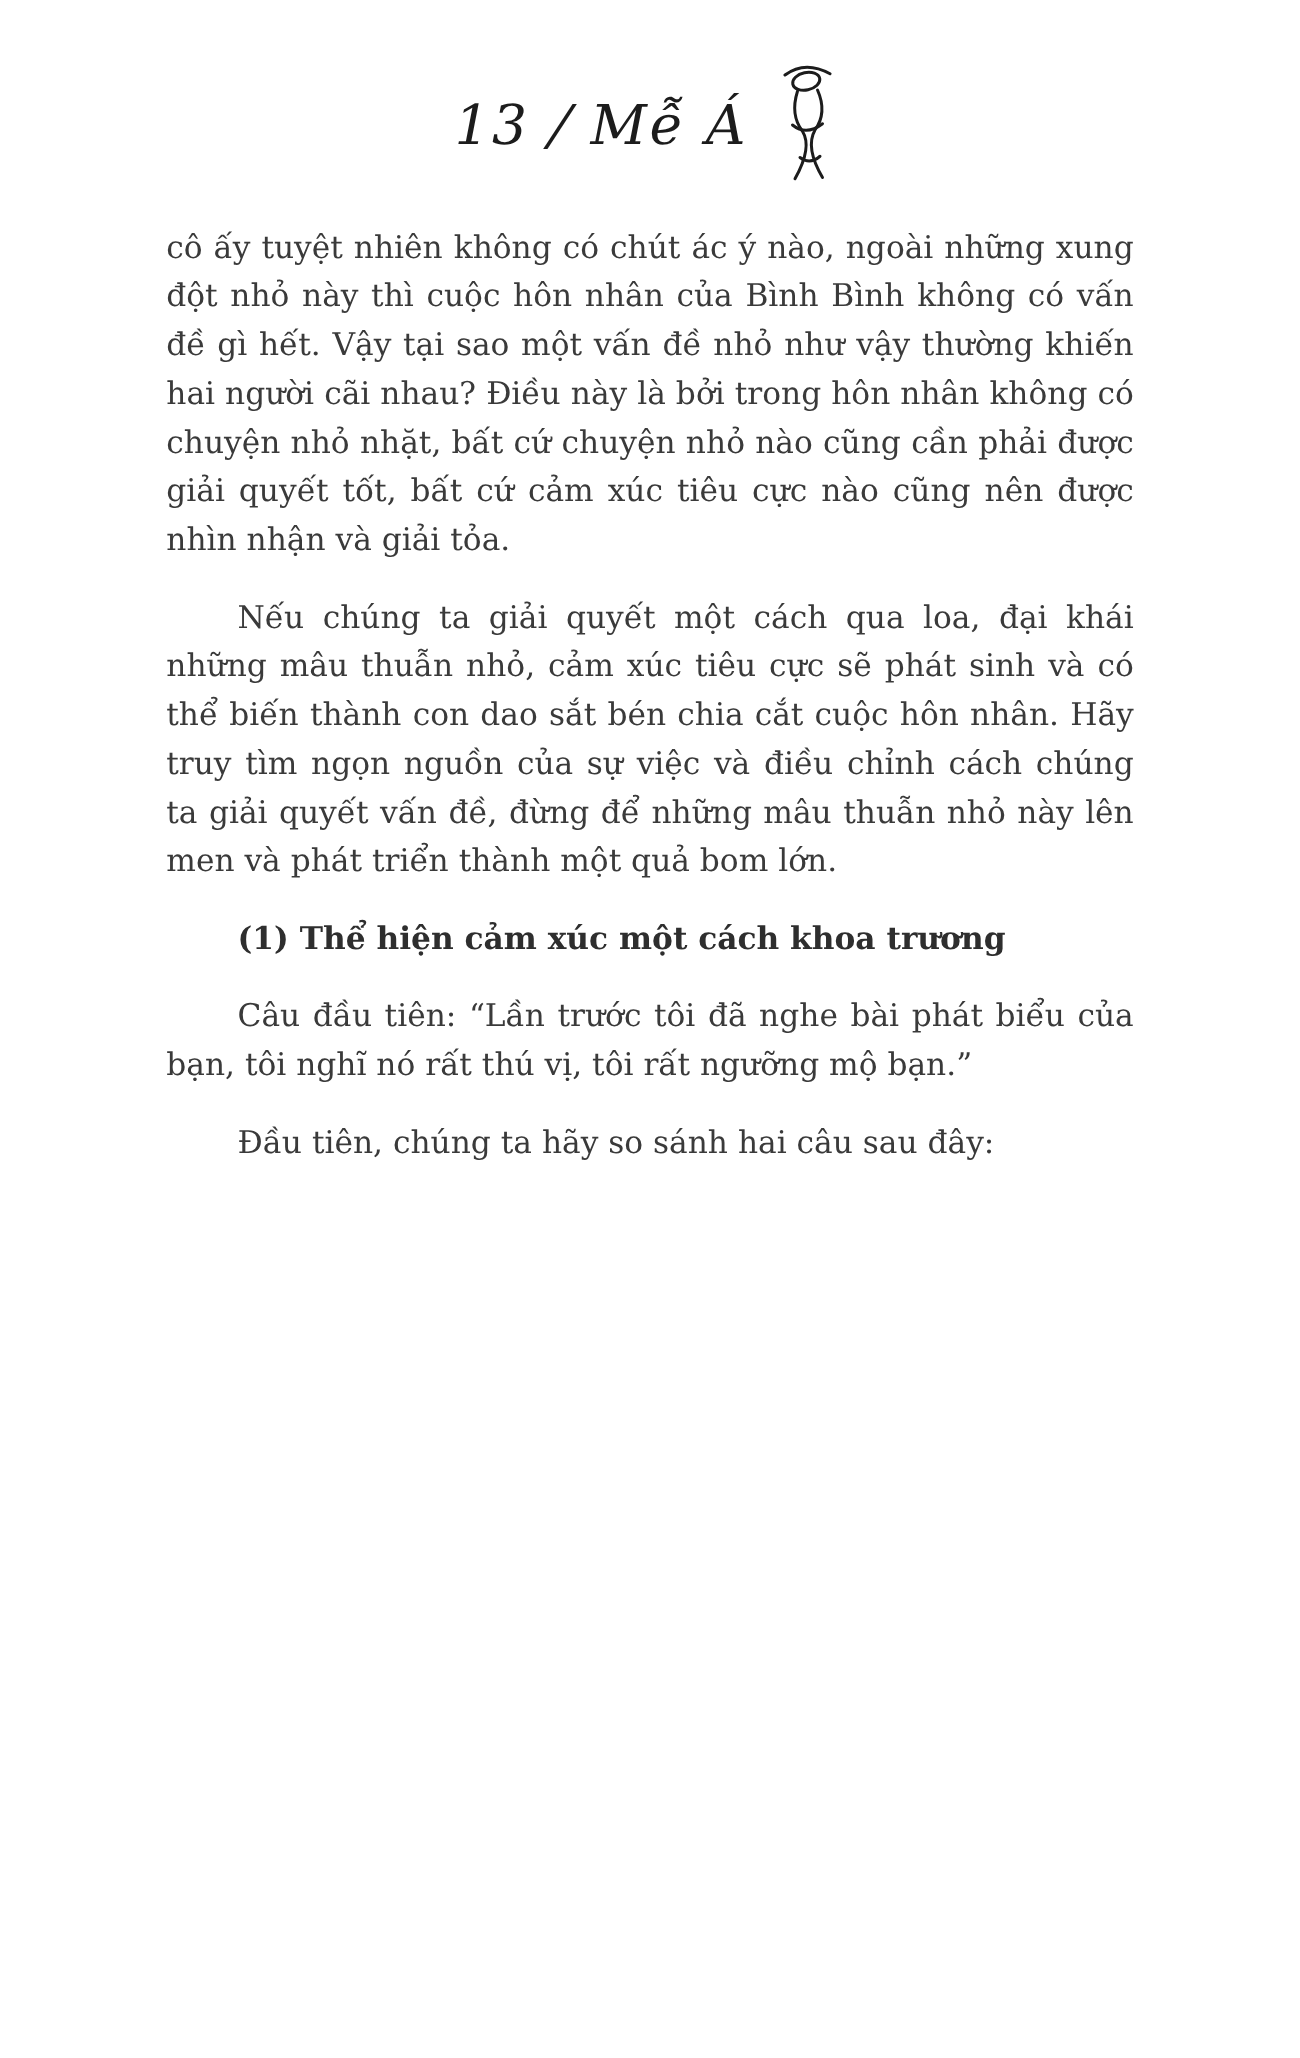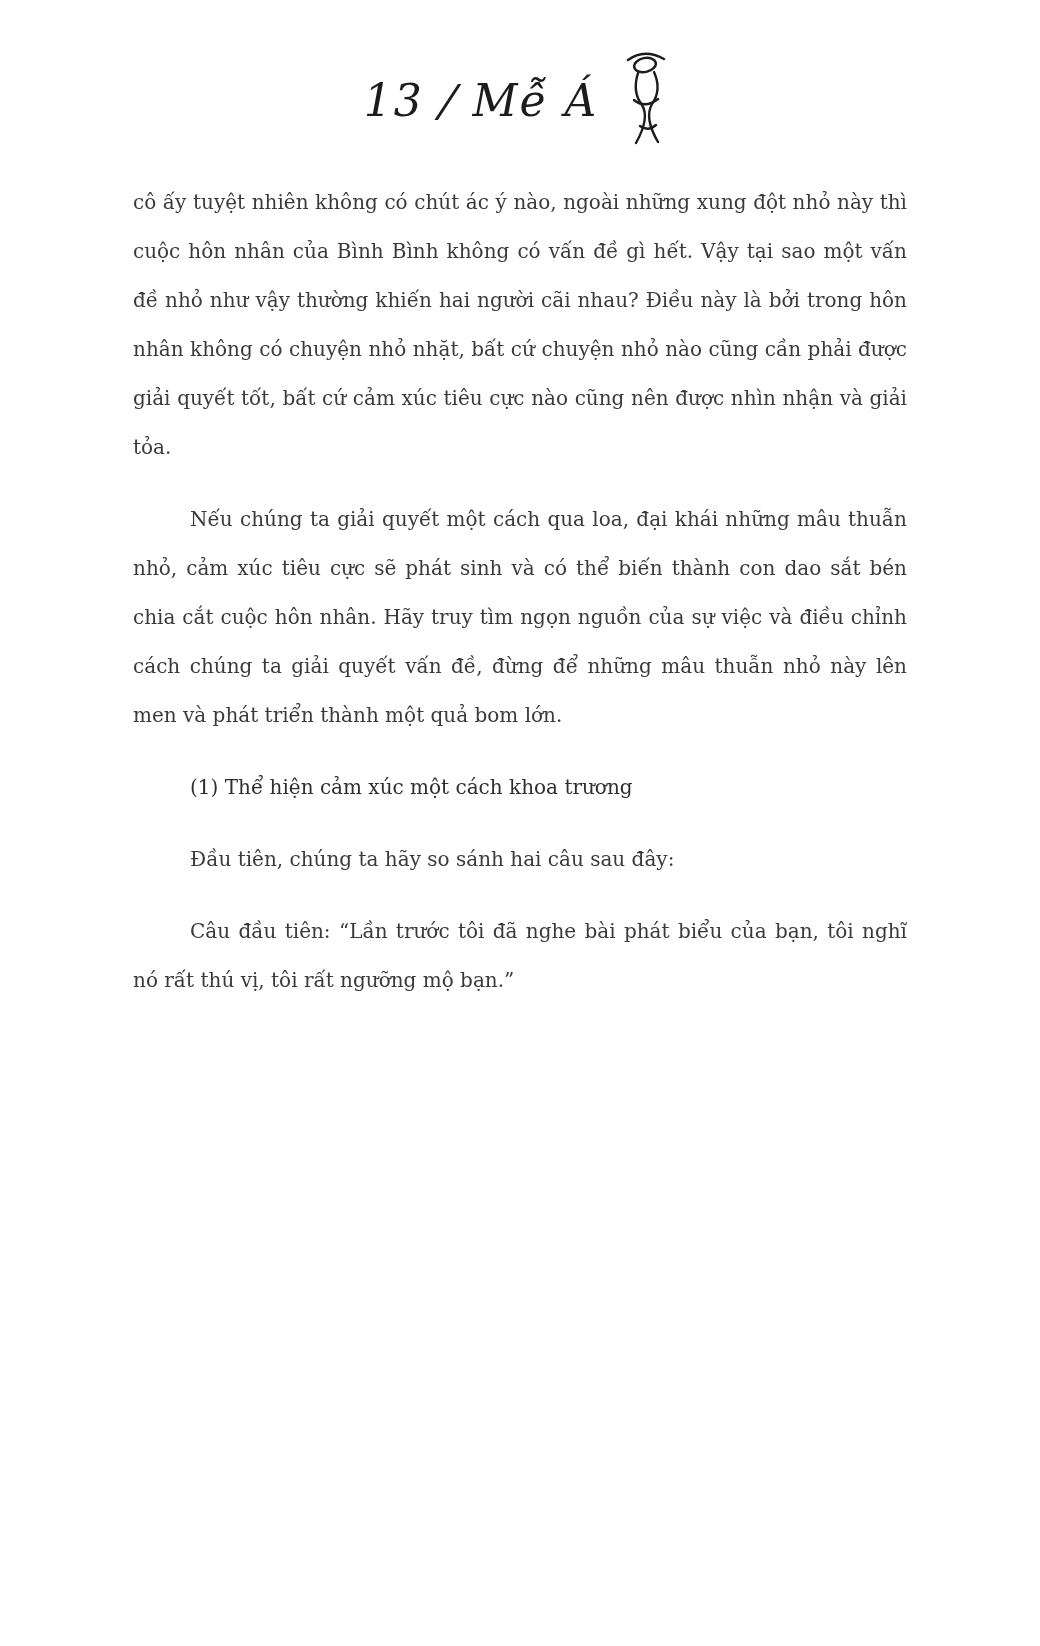--- a/index.html
+++ b/index.html
@@ -44,30 +44,30 @@
     transform: skewX(-8deg);
     display: inline-block;
   }
   .figure {
     display: inline-block;
     margin-left: 6px;
     margin-top: -6px;
   }
   .content p {
     margin: 14px 0 23px 0;
-    font-size: 20px;
-    line-height: 49px;
+    font-size: 25px;
+    line-height: 39px;
     text-align: justify;
     color: #3a3a3a;
   }
   .content p.indent {
     text-indent: 57px;
   }
   .content p.heading {
-    font-weight: normal;
+    font-weight: bold;
     color: #2e2e2e;
   }
 </style>
 </head>
 <body>
 
 <div class="page">
 
   <header class="page-header">
     <span class="header-text">13</span>
@@ -84,17 +84,17 @@
           <path d="M26 76 Q34 82 42 75"></path>
         </g>
       </svg>
     </span>
   </header>
 
   <main class="content">
     <p class="body">cô ấy tuyệt nhiên không có chút ác ý nào, ngoài những xung đột nhỏ này thì cuộc hôn nhân của Bình Bình không có vấn đề gì hết. Vậy tại sao một vấn đề nhỏ như vậy thường khiến hai người cãi nhau? Điều này là bởi trong hôn nhân không có chuyện nhỏ nhặt, bất cứ chuyện nhỏ nào cũng cần phải được giải quyết tốt, bất cứ cảm xúc tiêu cực nào cũng nên được nhìn nhận và giải tỏa.</p>
     <p class="body indent">Nếu chúng ta giải quyết một cách qua loa, đại khái những mâu thuẫn nhỏ, cảm xúc tiêu cực sẽ phát sinh và có thể biến thành con dao sắt bén chia cắt cuộc hôn nhân. Hãy truy tìm ngọn nguồn của sự việc và điều chỉnh cách chúng ta giải quyết vấn đề, đừng để những mâu thuẫn nhỏ này lên men và phát triển thành một quả bom lớn.</p>
     <p class="heading indent">(1) Thể hiện cảm xúc một cách khoa trương</p>
+    <p class="body indent">Câu đầu tiên: “Lần trước tôi đã nghe bài phát biểu của bạn, tôi nghĩ nó rất thú vị, tôi rất ngưỡng mộ bạn.”</p>
     <p class="body indent">Đầu tiên, chúng ta hãy so sánh hai câu sau đây:</p>
-    <p class="body indent">Câu đầu tiên: “Lần trước tôi đã nghe bài phát biểu của bạn, tôi nghĩ nó rất thú vị, tôi rất ngưỡng mộ bạn.”</p>
   </main>
 
 </div>
 
 </body></html>

